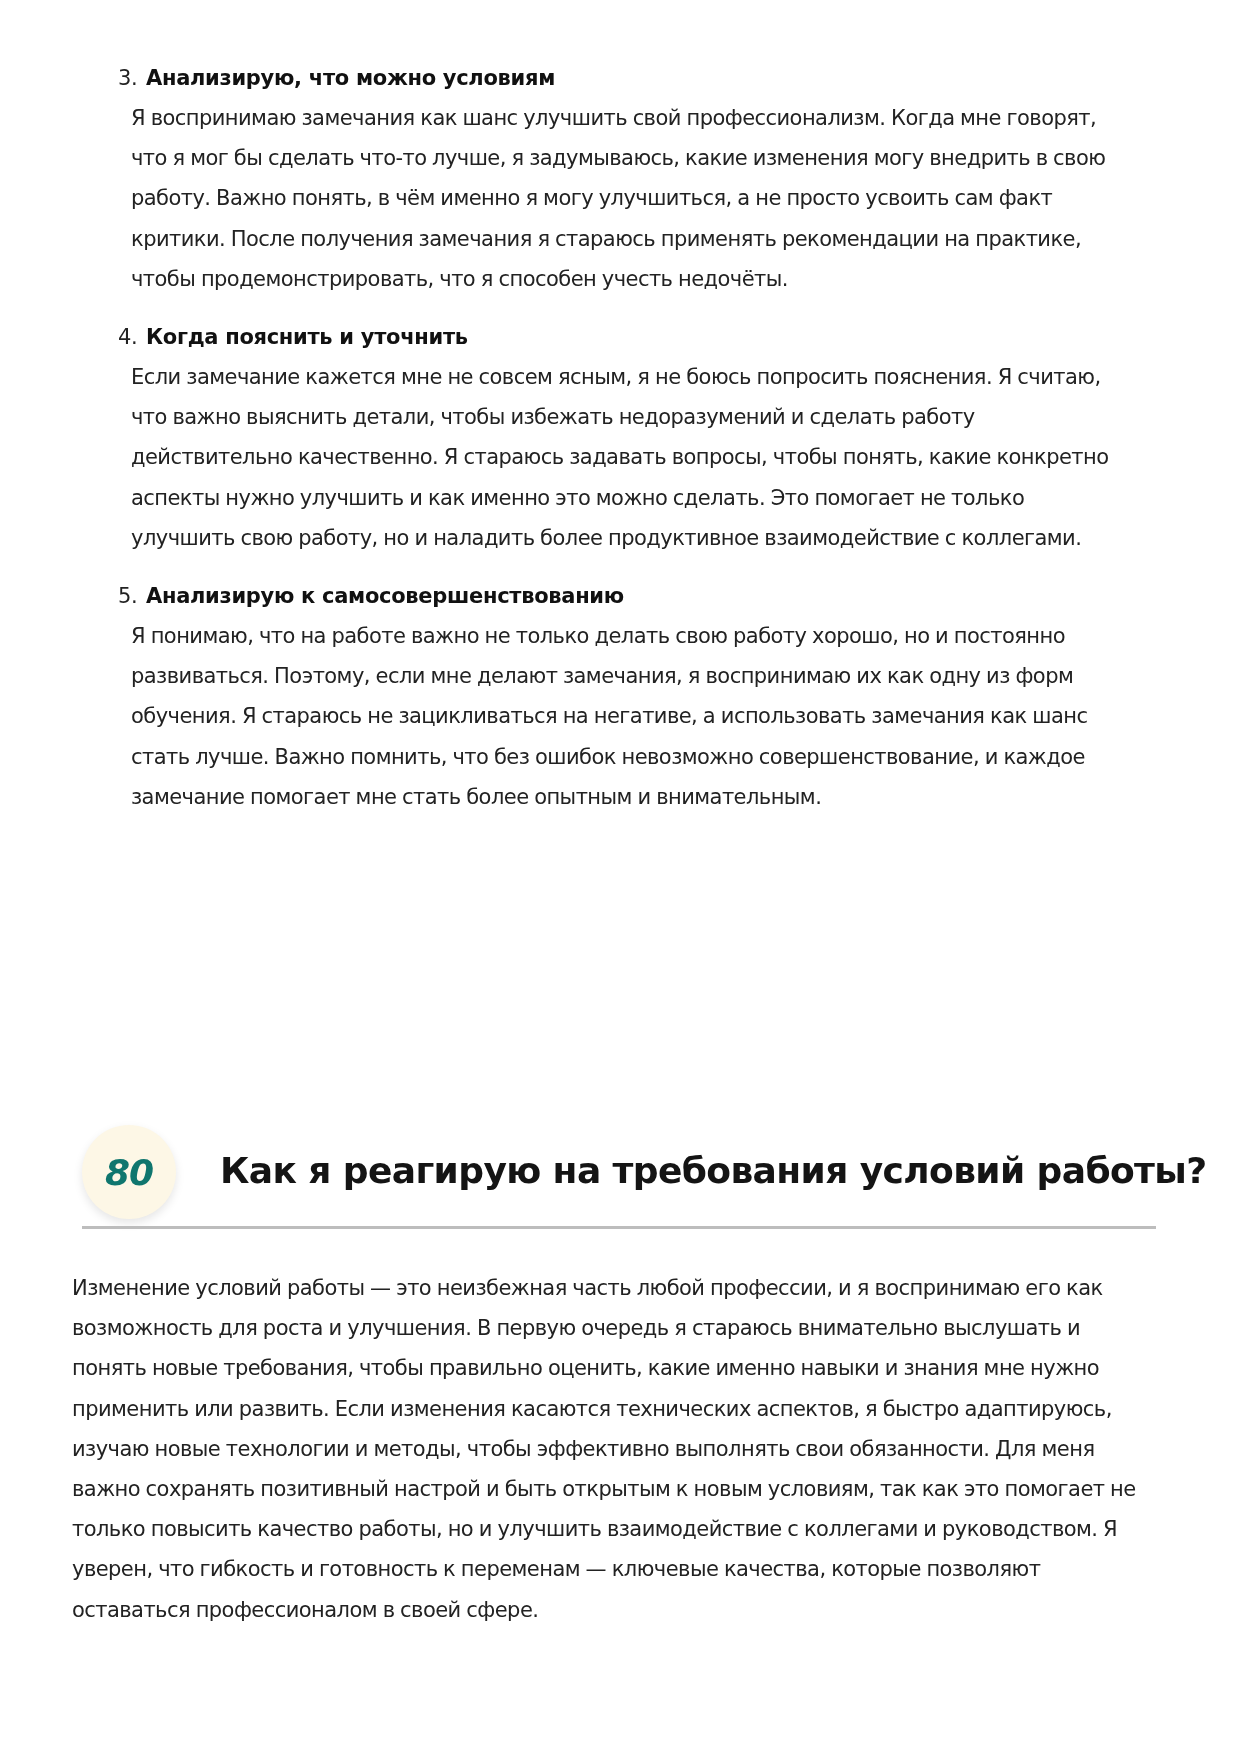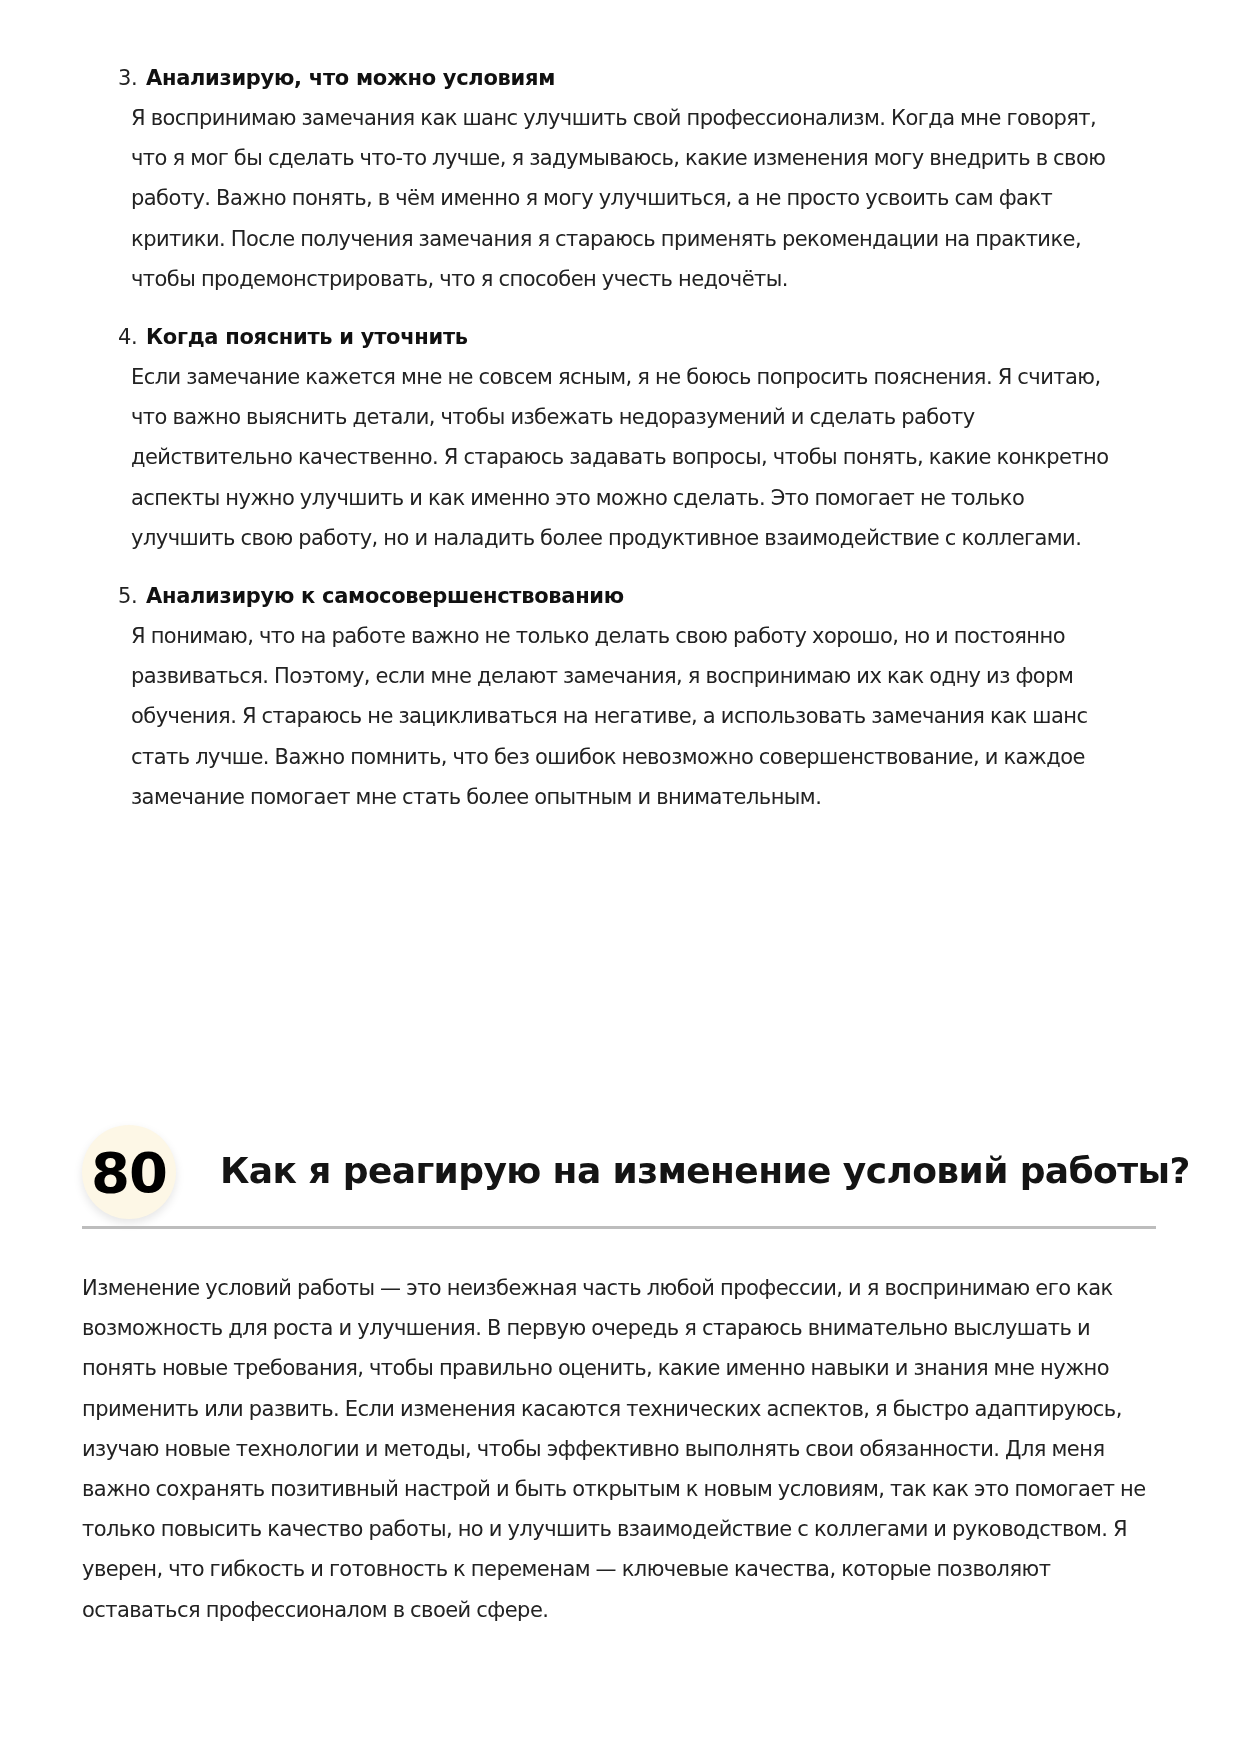--- a/index.html
+++ b/index.html
@@ -66,24 +66,25 @@
       left: 0;
       top: 3px;
       width: 94px;
       height: 94px;
       border-radius: 50%;
       background: #fdf7e6;
       box-shadow: 0 4px 10px rgba(0,0,0,0.10);
       display: flex;
       align-items: center;
       justify-content: center;
-      font-size: 56px;
+      font-size: 36px;
       font-weight: bold;
-      color: #000000;
+      color: #0f766e;
       letter-spacing: -1px;
+      font-style: italic;
     }
     .section-title {
       position: absolute;
       left: 138px;
       top: 24px;
       margin: 0;
       font-size: 36px;
       line-height: 50px;
       font-weight: bold;
       color: #141414;
@@ -93,21 +94,21 @@
     .divider {
       position: absolute;
       left: 82px;
       top: 1226px;
       width: 1074px;
       height: 3px;
       background: #bdbdbd;
     }
     .section-body {
       position: absolute;
-      left: 82px;
+      left: 72px;
       top: 1268px;
       width: 1080px;
       margin: 0;
       font-size: 21px;
       line-height: 40.2px;
       color: #222;
       letter-spacing: -0.55px;
       word-spacing: -0.5px;
     }
   </style>
@@ -127,17 +128,17 @@
   </li>
   <li class="list-item">
     <span class="item-number">5.</span>
     <div class="item-title">Анализирую к самосовершенствованию</div>
     <div class="item-body">Я понимаю, что на работе важно не только делать свою работу хорошо, но и постоянно развиваться. Поэтому, если мне делают замечания, я воспринимаю их как одну из форм обучения. Я стараюсь не зацикливаться на негативе, а использовать замечания как шанс стать лучше. Важно помнить, что без ошибок невозможно совершенствование, и каждое замечание помогает мне стать более опытным и внимательным.</div>
   </li>
 </ol>
 
 <div class="section-header">
   <div class="badge">80</div>
-  <h2 class="section-title">Как я реагирую на изменение условий работы?</h2>
+  <h2 class="section-title">Как я реагирую на требования условий работы?</h2>
 </div>
 <div class="divider"></div>
 
 <p class="section-body">Изменение условий работы — это неизбежная часть любой профессии, и я воспринимаю его как возможность для роста и улучшения. В первую очередь я стараюсь внимательно выслушать и понять новые требования, чтобы правильно оценить, какие именно навыки и знания мне нужно применить или развить. Если изменения касаются технических аспектов, я быстро адаптируюсь, изучаю новые технологии и методы, чтобы эффективно выполнять свои обязанности. Для меня важно сохранять позитивный настрой и быть открытым к новым условиям, так как это помогает не только повысить качество работы, но и улучшить взаимодействие с коллегами и руководством. Я уверен, что гибкость и готовность к переменам — ключевые качества, которые позволяют оставаться профессионалом в своей сфере.</p>
 
 </body></html>

